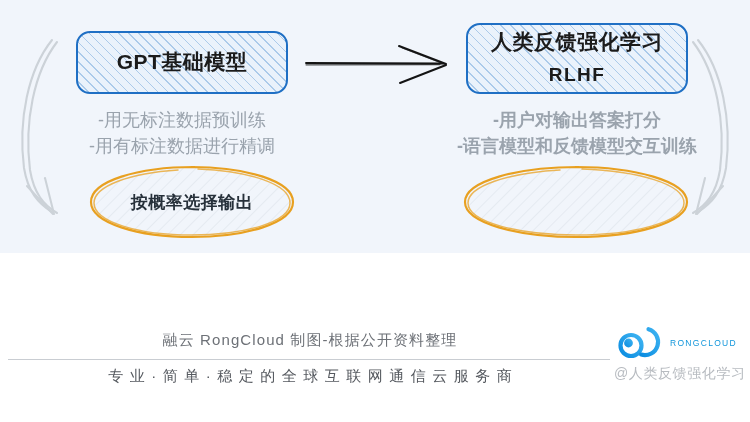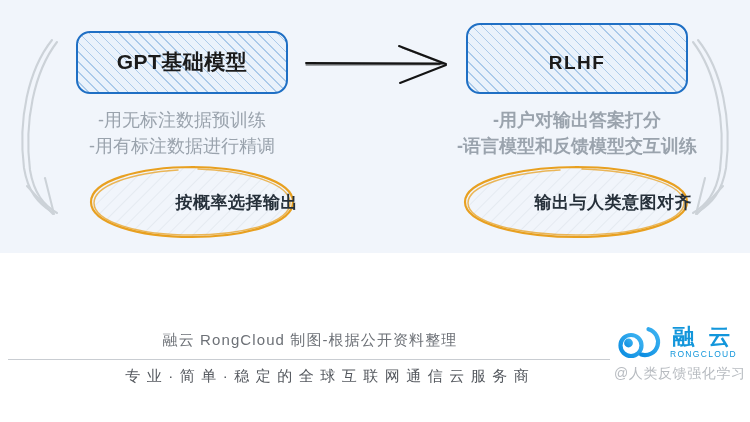--- a/index.html
+++ b/index.html
@@ -85,21 +85,21 @@
     white-space: pre-line;
   }
   #desc-left  { left: 66px;  top: 107px; width: 232px; }
   #desc-right { left: 452px; top: 107px; width: 250px; font-weight: bold; }
 
   
   .ellipse-wrap {
     position: absolute;
     display: flex;
     align-items: center;
-    justify-content: flex-end;
+    justify-content: center;
   }
   #ellipse-left  { left: 86px;  top: 163px; width: 212px; height: 78px; }
   #ellipse-right { left: 460px; top: 163px; width: 232px; height: 78px; }
   .ellipse-wrap svg {
     position: absolute;
     left: 0; top: 0;
     width: 100%; height: 100%;
     overflow: visible;
   }
   .ellipse-label {
@@ -138,21 +138,20 @@
   #footer-tagline {
     position: absolute;
     left: 0; top: 114px;
     width: 620px;
     text-align: center;
     font-size: 15px;
     color: #55595f;
     letter-spacing: 6.5px;
     text-indent: 6.5px;
     white-space: nowrap;
-    margin-left: 17px;
   }
 
   
   #logo-block {
     position: absolute;
     left: 618px; top: 72px;
     width: 132px; height: 82px;
   }
   #logo-row {
     position: absolute;
@@ -218,20 +217,21 @@
       <path d="M400,83 L446,65" stroke-width="2.0"></path>
       <path d="M402,48 L445,64.5" stroke-width="1.0" opacity="0.6"></path>
     </g>
   </svg>
 
   <div class="proc-box" id="box-gpt">
     <div class="proc-box-line1">GPT基础模型</div>
   </div>
 
   <div class="proc-box" id="box-rlhf">
+    <div class="proc-box-line1">人类反馈强化学习</div>
     <div class="proc-box-line2">RLHF</div>
   </div>
 
   <div class="desc" id="desc-left">-用无标注数据预训练
 -用有标注数据进行精调</div>
   <div class="desc" id="desc-right">-用户对输出答案打分
 -语言模型和反馈模型交互训练</div>
 
   <div class="ellipse-wrap" id="ellipse-left">
     <svg viewBox="0 0 212 78" preserveAspectRatio="none">
@@ -251,21 +251,20 @@
     <svg viewBox="0 0 232 78" preserveAspectRatio="none">
       <defs>
         <pattern id="hatchR" width="9" height="9" patternTransform="rotate(45)" patternUnits="userSpaceOnUse">
           <line x1="0" y1="0" x2="0" y2="9" stroke="#dfe5ec" stroke-width="1.4"></line>
         </pattern>
       </defs>
       <ellipse cx="116" cy="39" rx="111" ry="35" fill="url(#hatchR)"></ellipse>
       <path d="M116,4 C174,4 227,18 227,39 C227,60 174,74 116,74 C58,74 5,60 5,39 C5,18 58,4 118,4" fill="none" stroke="#e8a020" stroke-width="2.2" stroke-linecap="round"></path>
       <path d="M122,6 C178,8 224,21 224,40 C224,59 173,72 116,72 C59,72 8,59 8,40 C8,23 48,10 100,7" fill="none" stroke="#e8a020" stroke-width="1.5" stroke-linecap="round" opacity="0.75"></path>
     </svg>
-    <span class="ellipse-label">输出与人类意图对齐</span>
   </div>
 </div>
 
 <div id="footer">
 
   <div id="footer-caption">融云 RongCloud 制图-根据公开资料整理</div>
 
   <div id="footer-rule"></div>
 
   <div id="footer-tagline">专业·简单·稳定的全球互联网通信云服务商</div>
@@ -277,19 +276,18 @@
           <linearGradient id="lg" x1="0" y1="1" x2="1" y2="0">
             <stop offset="0%" stop-color="#0a8ce0"></stop>
             <stop offset="100%" stop-color="#3fb4f2"></stop>
           </linearGradient>
         </defs>
         <circle cx="13" cy="20.5" r="10.5" fill="none" stroke="url(#lg)" stroke-width="4.2"></circle>
         <circle cx="10.5" cy="18" r="4.4" fill="url(#lg)"></circle>
         <path d="M30.5,4.2 A13.2,13.2 0 1 1 23.2,29.6" fill="none" stroke="url(#lg)" stroke-width="4.2" stroke-linecap="round"></path>
       </svg>
       <div id="logo-word-wrap">
-        <div id="logo-cn">融 云</div>
         <div id="logo-en">RONGCLOUD</div>
       </div>
     </div>
     <div id="watermark">@人类反馈强化学习</div>
   </div>
 </div>
 
 </body></html>

